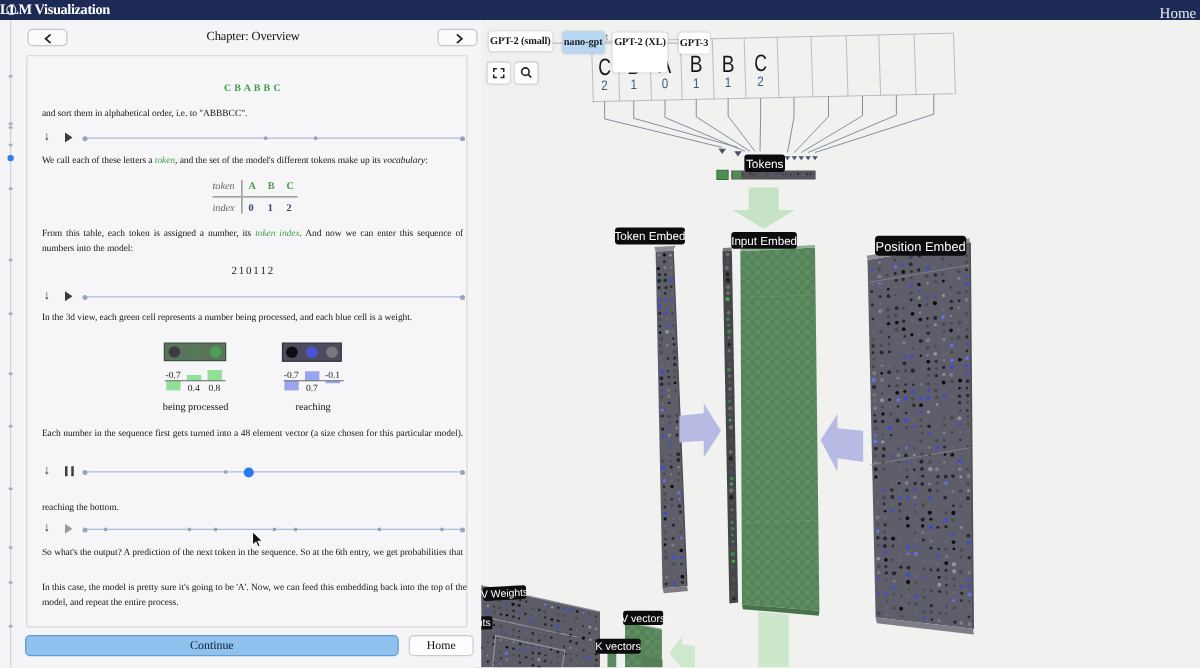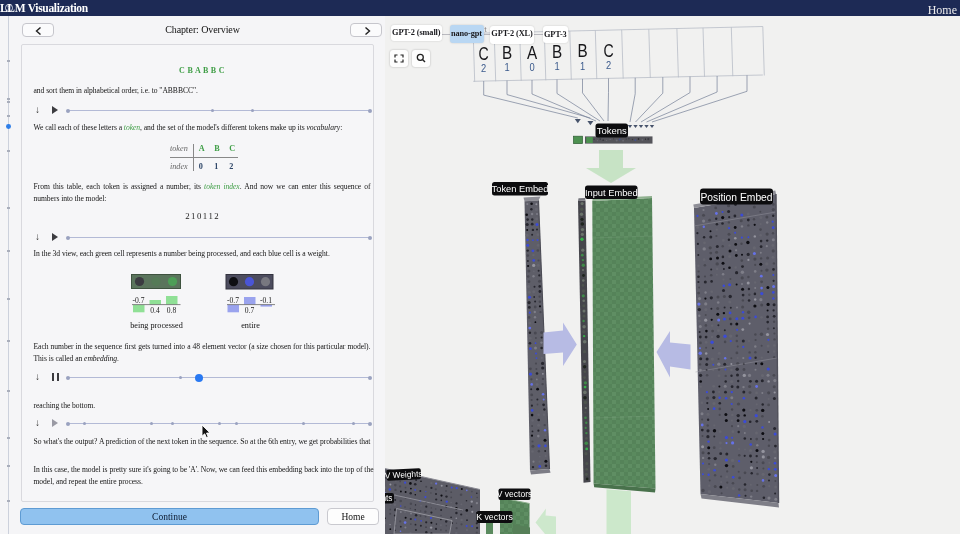--- a/index.html
+++ b/index.html
@@ -1061,21 +1061,21 @@
 <rect x="371" y="493" width="23" height="10.5" rx="2" fill="#0c0c0e"></rect>
     <text x="392.5" y="501.2" font-size="8.3" fill="#fff" text-anchor="end" font-family="Liberation Sans, sans-serif">nts</text>
 <rect x="498.5" y="488.5" width="32" height="11.5" rx="2" fill="#0c0c0e"></rect>
     <text x="514.5" y="497.3" font-size="8.5" fill="#fff" text-anchor="middle" font-family="Liberation Sans, sans-serif">V vectors</text>
 <rect x="476.5" y="511" width="36" height="12" rx="2" fill="#0c0c0e"></rect>
     <text x="494.5" y="520.2" font-size="8.8" fill="#fff" text-anchor="middle" font-family="Liberation Sans, sans-serif">K vectors</text>
 </svg>
 
 <div class="tab" style="left:390.5px;top:24.5px;width:51.5px;height:16px;line-height:16px;">GPT-2 (small)</div>
 <div class="tab" style="left:449.5px;top:25px;width:34px;height:18px;line-height:18px;background:#b9d7f3;">nano-gpt</div>
-<div class="tab" style="left:490px;top:25.5px;width:44px;height:18px;line-height:16.5px;">GPT-2 (XL)</div>
+<div class="tab" style="left:490px;top:25.5px;width:44px;height:32px;line-height:16.5px;">GPT-2 (XL)</div>
 <div class="tab" style="left:542.5px;top:25.5px;width:25.5px;height:17px;line-height:17px;">GPT-3</div>
 <div class="tabline" style="left:442px;top:33.5px;width:7.5px;"></div>
 <div class="tabline" style="left:483.5px;top:34px;width:6.5px;"></div>
 <div class="tabline" style="left:534px;top:34px;width:8.5px;"></div>
 <div class="cbtn" style="left:389.5px;top:49.5px;">
 <svg width="18" height="17">
       <g stroke="#222" stroke-width="1.2" fill="none">
 <path d="M5,7.5 v-2.5 h2.5 M10.5,5 h2.5 v2.5 M13,9.5 v2.5 h-2.5 M7.5,12 h-2.5 v-2.5"></path>
       </g>
     </svg></div>
@@ -1175,23 +1175,22 @@
 <rect x="205.5" y="34.8" width="11.5" height="7.5" fill="#9aa3ee"></rect>
 <rect x="222" y="27" width="11.5" height="7.5" fill="#9aa3ee"></rect>
 <rect x="238.5" y="34.8" width="11.5" height="1.8" fill="#9aa3ee"></rect>
 <line x1="205" y1="34.6" x2="253" y2="34.6" stroke="#666" stroke-width="0.8"></line>
 <text x="211" y="32.5" font-size="7.6" text-anchor="middle" fill="#222" font-family="Liberation Serif,serif">-0.7</text>
 <text x="227.5" y="42.5" font-size="7.6" text-anchor="middle" fill="#222" font-family="Liberation Serif,serif">0.7</text>
 <text x="244" y="32.5" font-size="7.6" text-anchor="middle" fill="#222" font-family="Liberation Serif,serif">-0.1</text>
 </g>
 </svg>
 <div class="blbl" style="left:99px;top:276px;width:72px;">being processed</div>
-<div class="blbl" style="left:193px;top:276px;width:72px;">entire</div>
+<div class="blbl" style="left:193px;top:276px;width:72px;">reaching</div>
 <div class="para fl" id="fl1" style="word-spacing:0.23px;top:296.5px">Each number in the sequence first gets turned into a 48 element vector (a size chosen for this particular model).</div>
-<div class="para" style="top:308.1px">This is called an <span class="it">embedding</span>.</div>
 <div class="slider" style="top:326px">
         <span class="dn">↓</span>
         <span class="pausebar" style="left:30.5px"></span>
         <span class="pausebar" style="left:35px"></span>
         <span class="track">
           <span class="sdot" style="left:-1px"></span>
           <span class="sdot" style="right:-1px"></span>
           <span class="sdot" style="left:112px;width:3.4px;height:3.4px;top:-0.9px"></span>
           <span class="sdot" style="left:128px;width:8px;height:8px;top:-3.2px;background:#2979f2"></span>
         </span>

